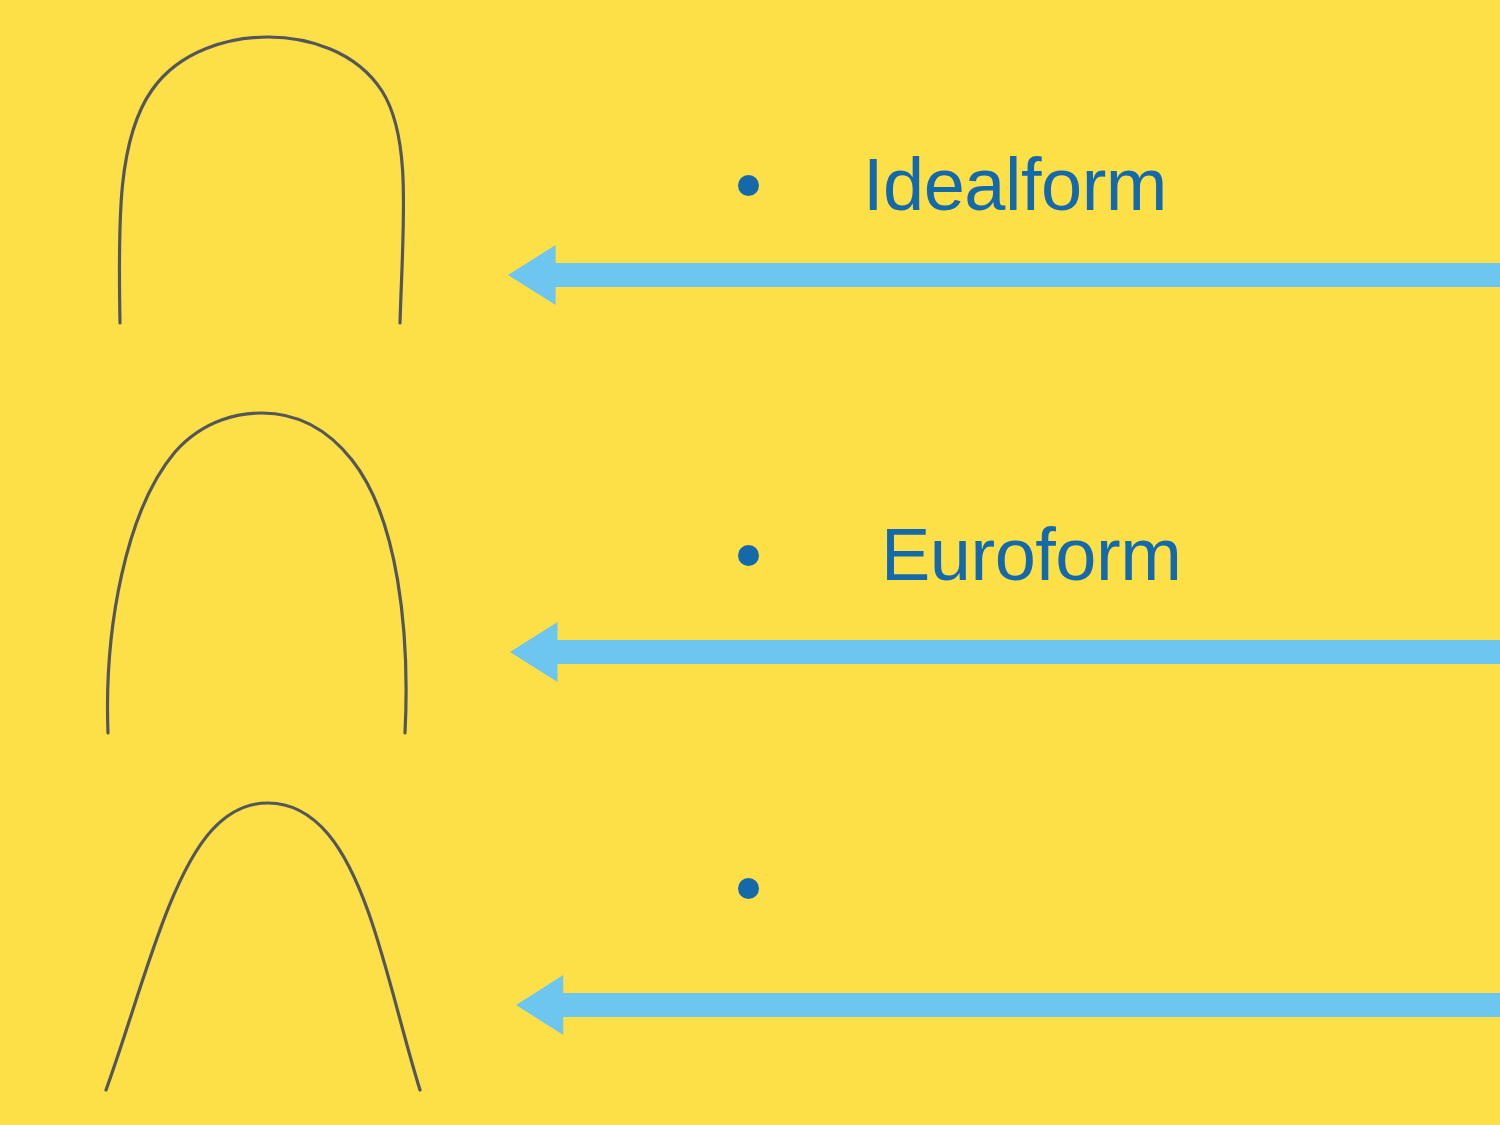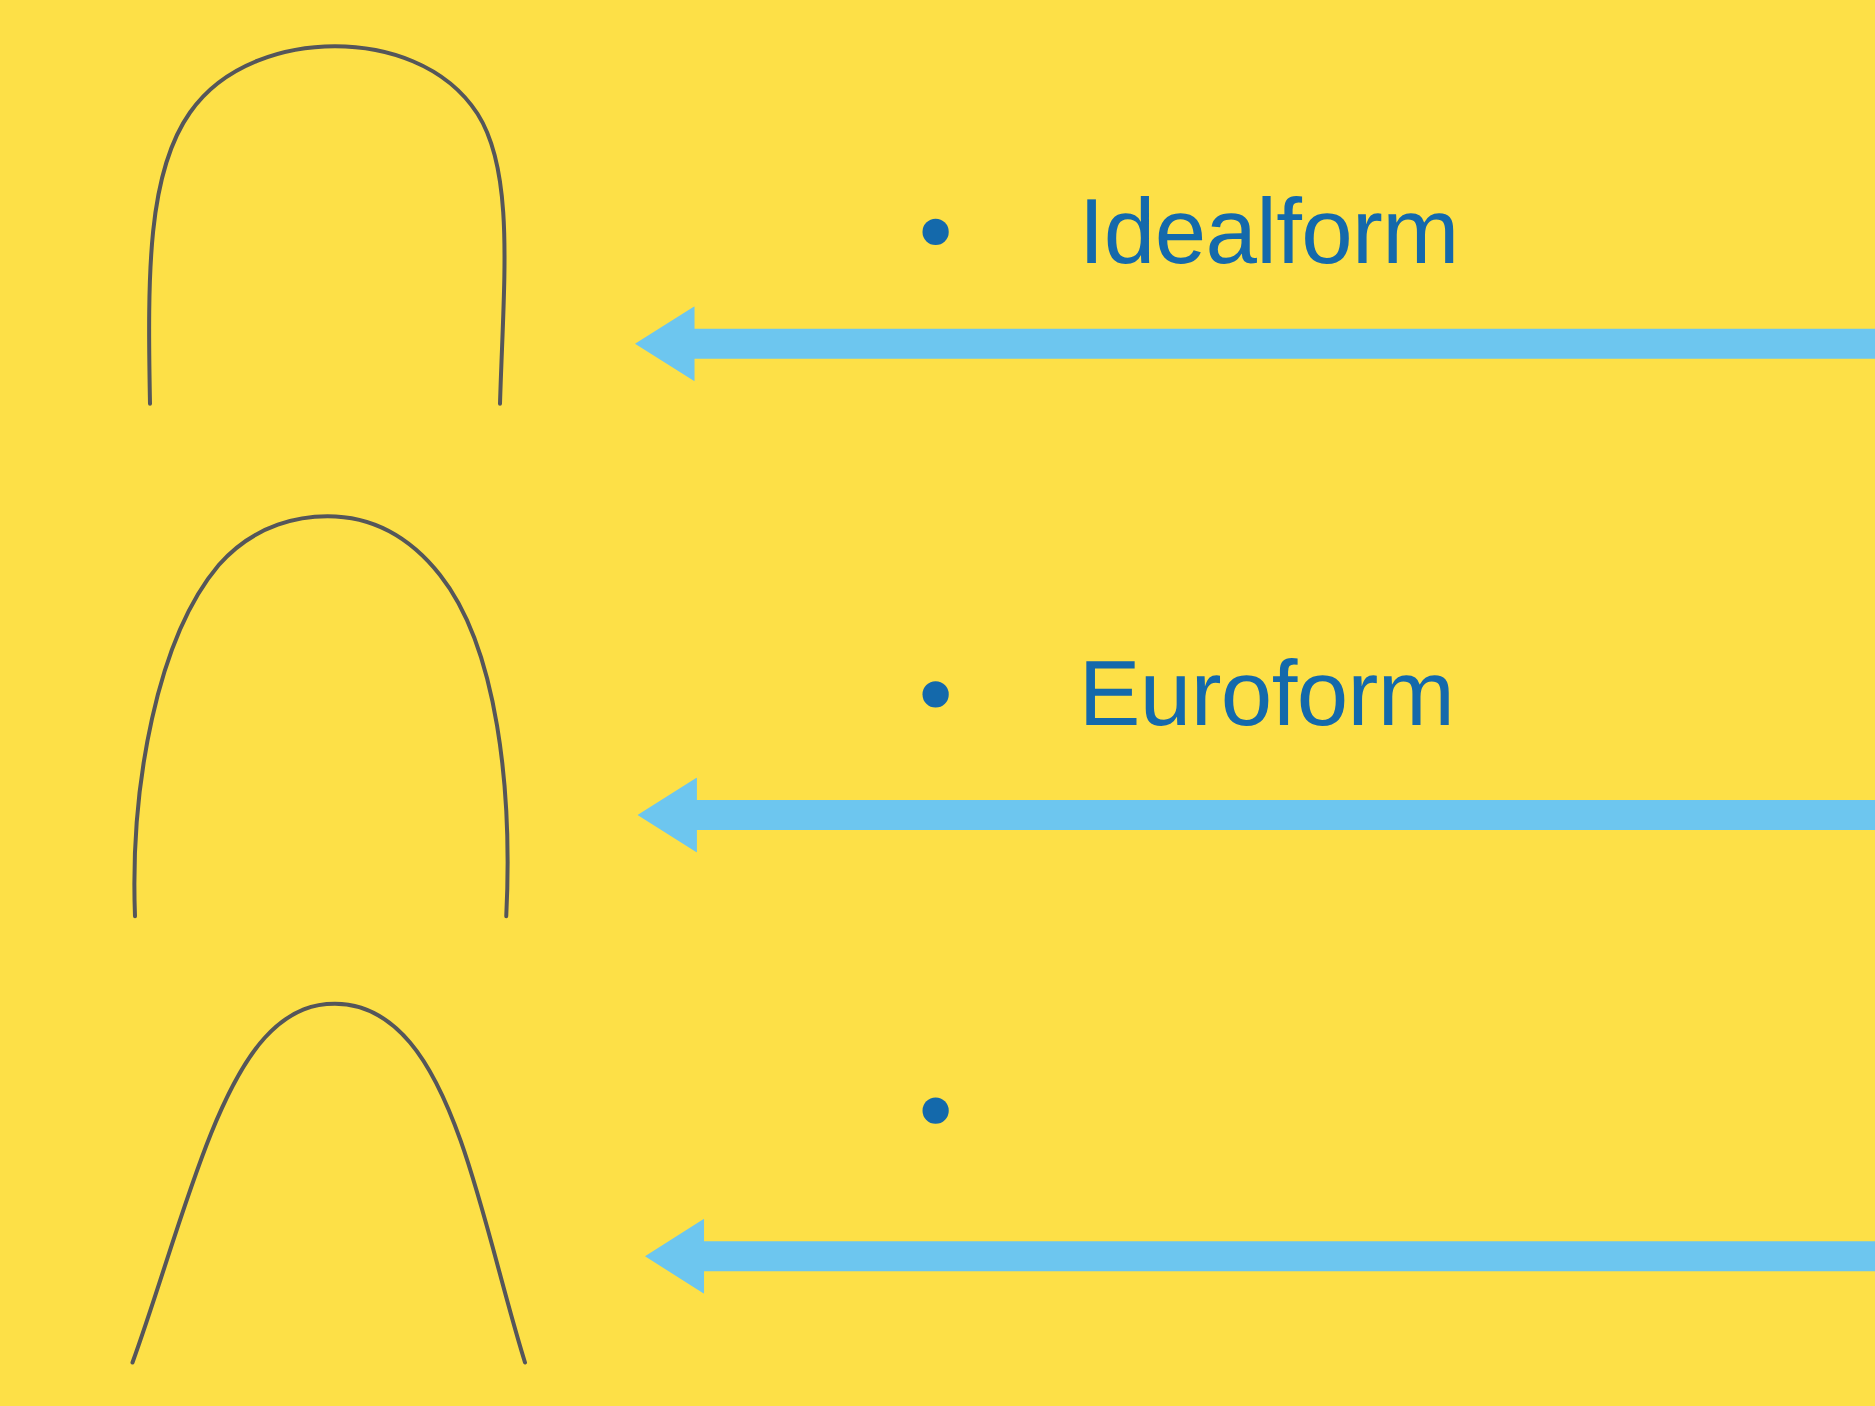--- a/index.html
+++ b/index.html
@@ -73,21 +73,21 @@
     flex: 0 0 auto;
   }
   .bullet-label {
     font-size: 74px;
     line-height: 1;
     color: #1469ab;
     letter-spacing: -0.5px;
     margin-left: 104px;
   }
   #row-idealform    { top: 148px; left: 738px; }
-  #row-euroform     { top: 518px; left: 738px; }
+  #row-euroform     { top: 518px; left: 738px; gap: 18px; }
   #row-standardform { top: 878px; left: 738px; }
 </style>
 </head>
 <body>
 
 <div id="slide">
 
   <div class="arch-figure" id="arch-idealform">
     <svg viewBox="0 0 500 320" preserveAspectRatio="xMinYMin meet">
       <path class="arch-path" d="M 120 305

